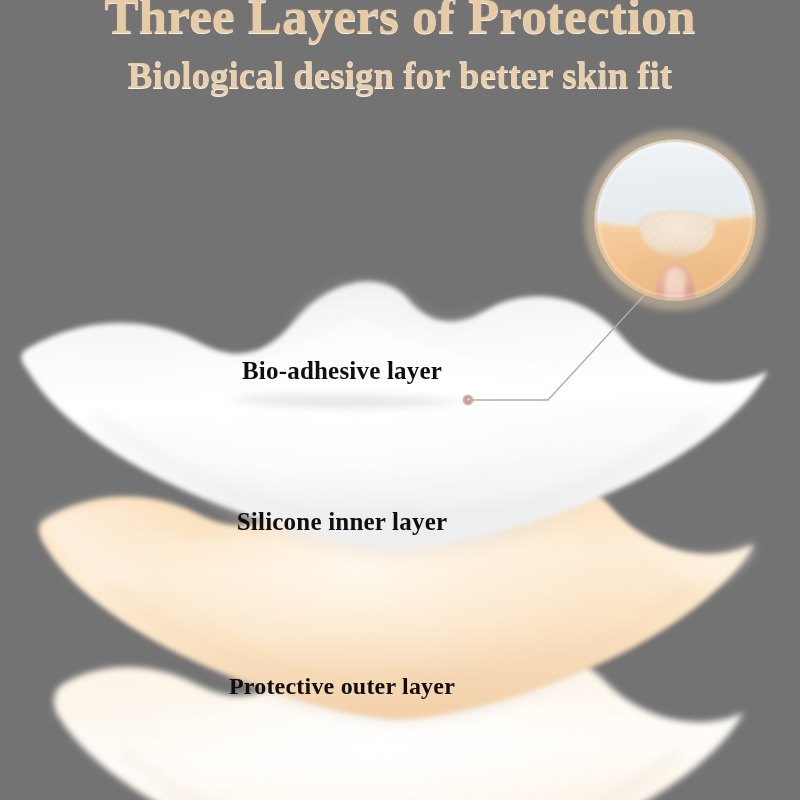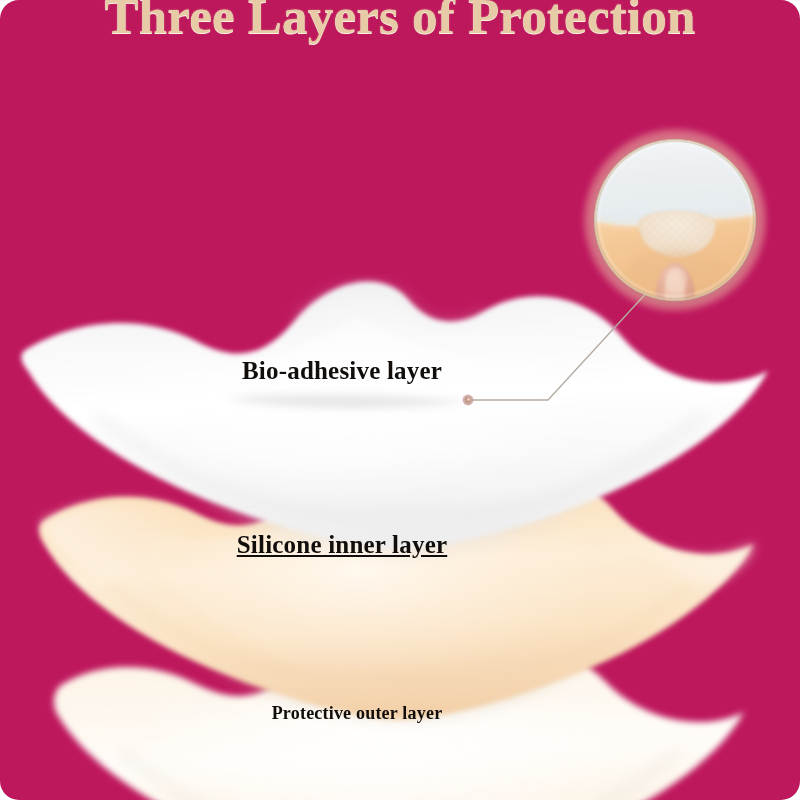--- a/index.html
+++ b/index.html
@@ -9,22 +9,21 @@
     background: #ffffff;
   }
   body {
     font-family: "Liberation Serif", serif;
   }
   #stage {
     position: relative;
     width: 800px;
     height: 800px;
     overflow: hidden;
-    background: #be185d;
-    border-radius: 19px;
+    background: #737373;
   }
 
   
   #title-wrap {
     position: absolute;
     left: 0;
     top: -12px;
     width: 800px;
     text-align: center;
     z-index: 40;
@@ -77,22 +76,22 @@
     position: absolute;
     width: 684px;
     text-align: center;
     font-family: "Liberation Serif", serif;
     font-weight: bold;
     color: #100d0b;
     white-space: nowrap;
     z-index: 30;
   }
   #caption-adhesive { top: 357px; font-size: 25px; letter-spacing: .2px; }
-  #caption-inner    { top: 531px; font-size: 25px; letter-spacing: .2px; text-decoration: underline; }
-  #caption-outer    { top: 703px; font-size: 18px; letter-spacing: .2px; padding-left: 15px; }
+  #caption-inner    { top: 508px; font-size: 25px; letter-spacing: .2px; }
+  #caption-outer    { top: 673px; font-size: 24px; letter-spacing: .2px; }
 
   
   #callout-line {
     position: absolute;
     left: 0;
     top: 0;
     width: 800px;
     height: 800px;
     z-index: 24;
     pointer-events: none;
@@ -372,18 +371,21 @@
           <circle cx="80" cy="80" r="79" fill="none" stroke="#cdbba2" stroke-width="2" opacity=".55"></circle>
           <circle cx="80" cy="80" r="76" fill="none" stroke="#ffffff" stroke-width="3" opacity=".18"></circle>
         </g>
       </svg>
     </div>
   </div>
 
   <div id="title-wrap">
     <span id="main-title">Three Layers of Protection</span>
   </div>
+  <div id="subtitle-wrap">
+    <span id="subtitle">Biological design for better skin fit</span>
+  </div>
 
   <div class="caption" id="caption-adhesive">Bio-adhesive layer</div>
   <div class="caption" id="caption-inner">Silicone inner layer</div>
   <div class="caption" id="caption-outer">Protective outer layer</div>
 
 </div>
 
 </body></html>

